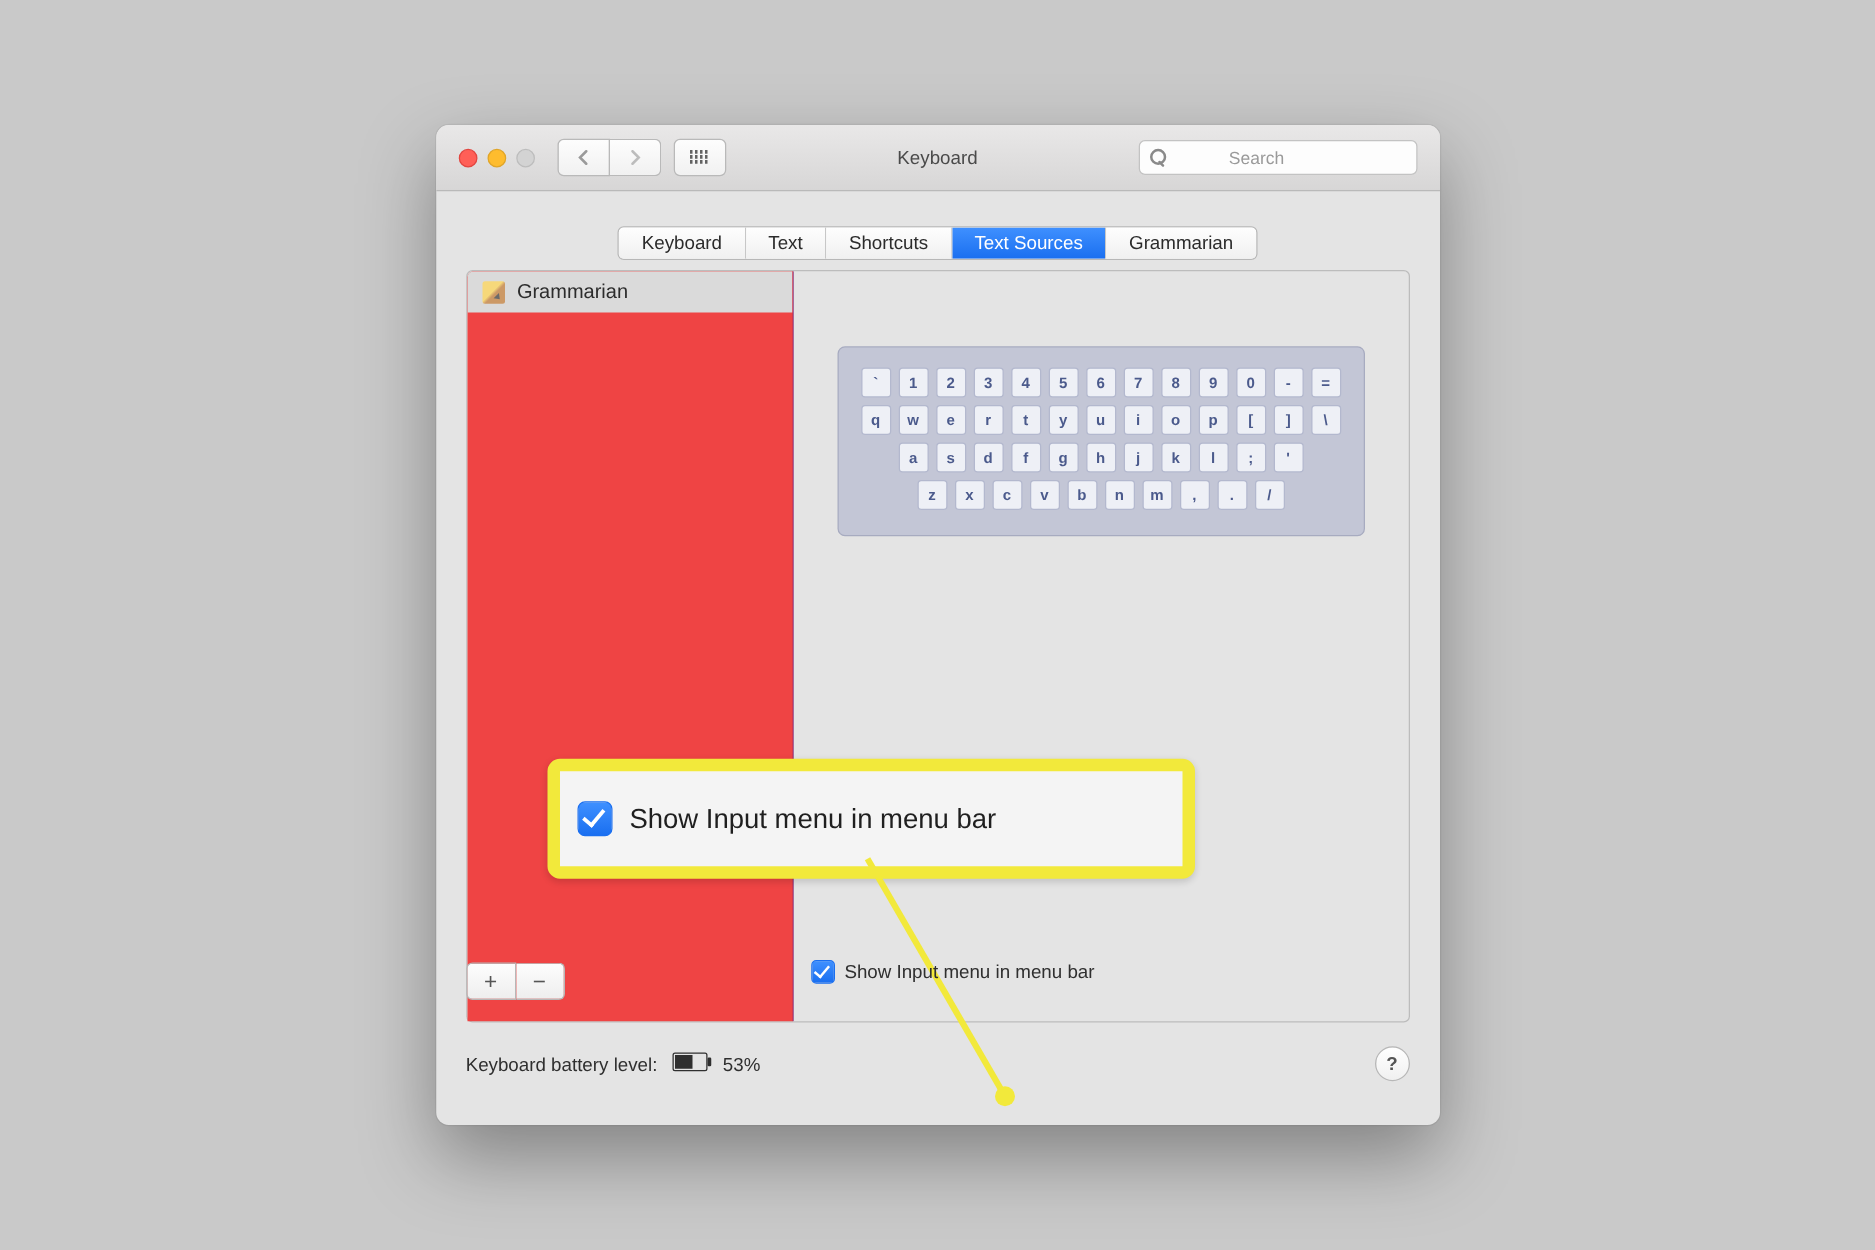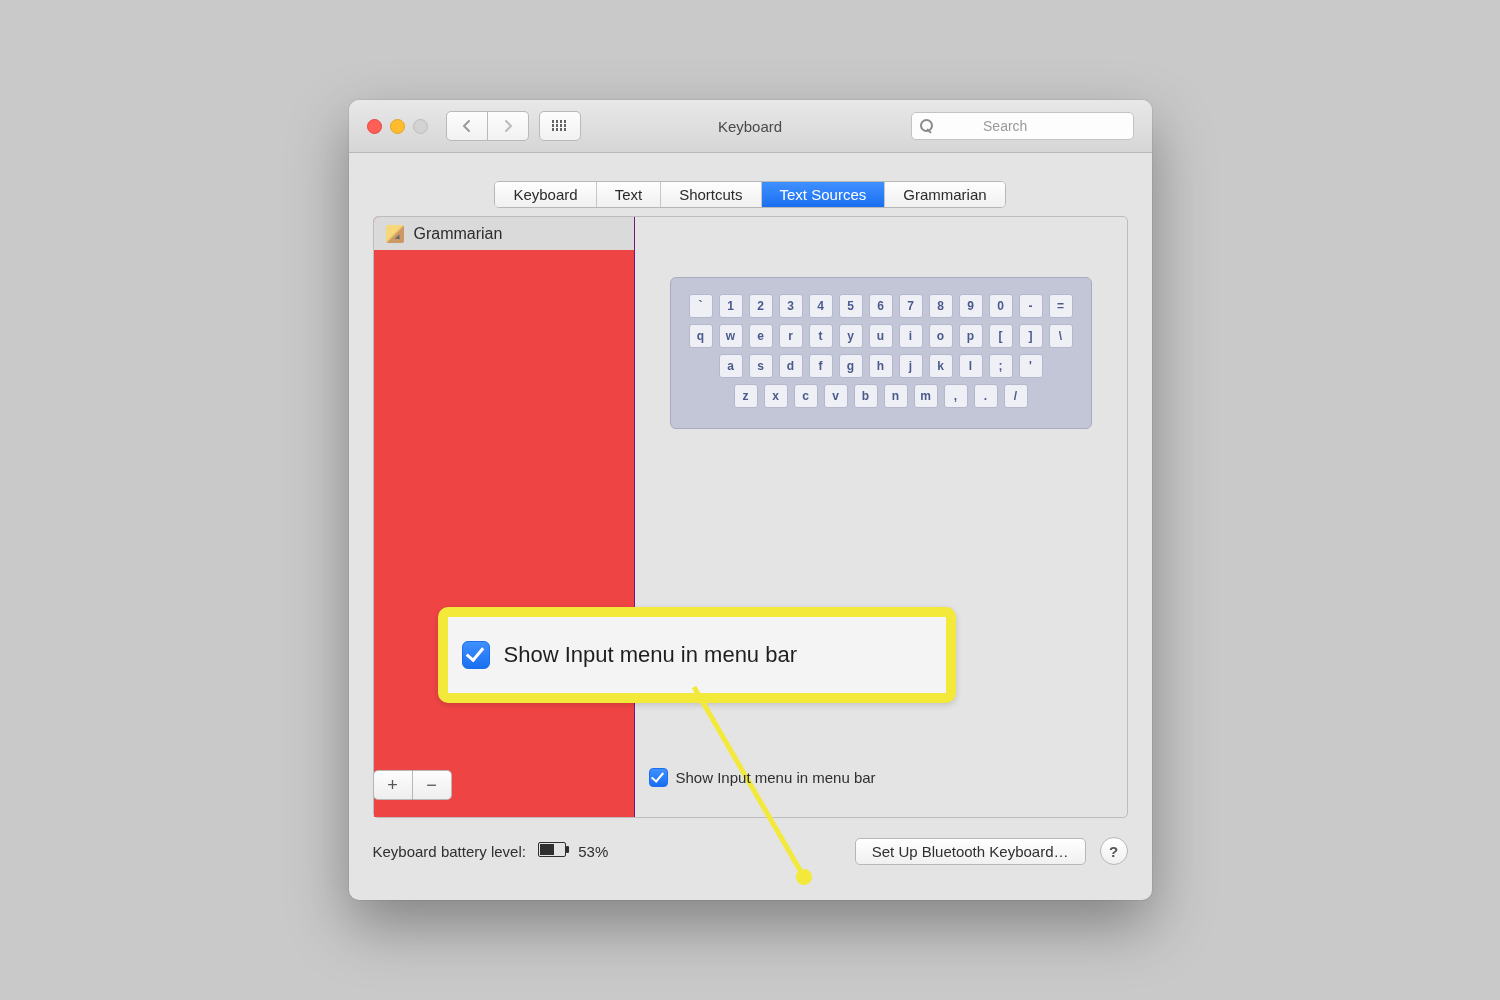--- a/index.html
+++ b/index.html
@@ -225,19 +225,18 @@
       <div>
         <span>Keyboard battery level:</span>
         <span class="batt">
             <span class="batt-body">
               <span class="batt-fill"></span>
             </span>
           </span>
         <span>53%</span>
       </div>
       <div style="display:flex;align-items:center;">
-        <div class="btn">Set Up Bluetooth Keyboard…</div>
         <div class="help">?</div>
       </div>
     </div>
 
   </div>
 </div>
 
 </body></html>

